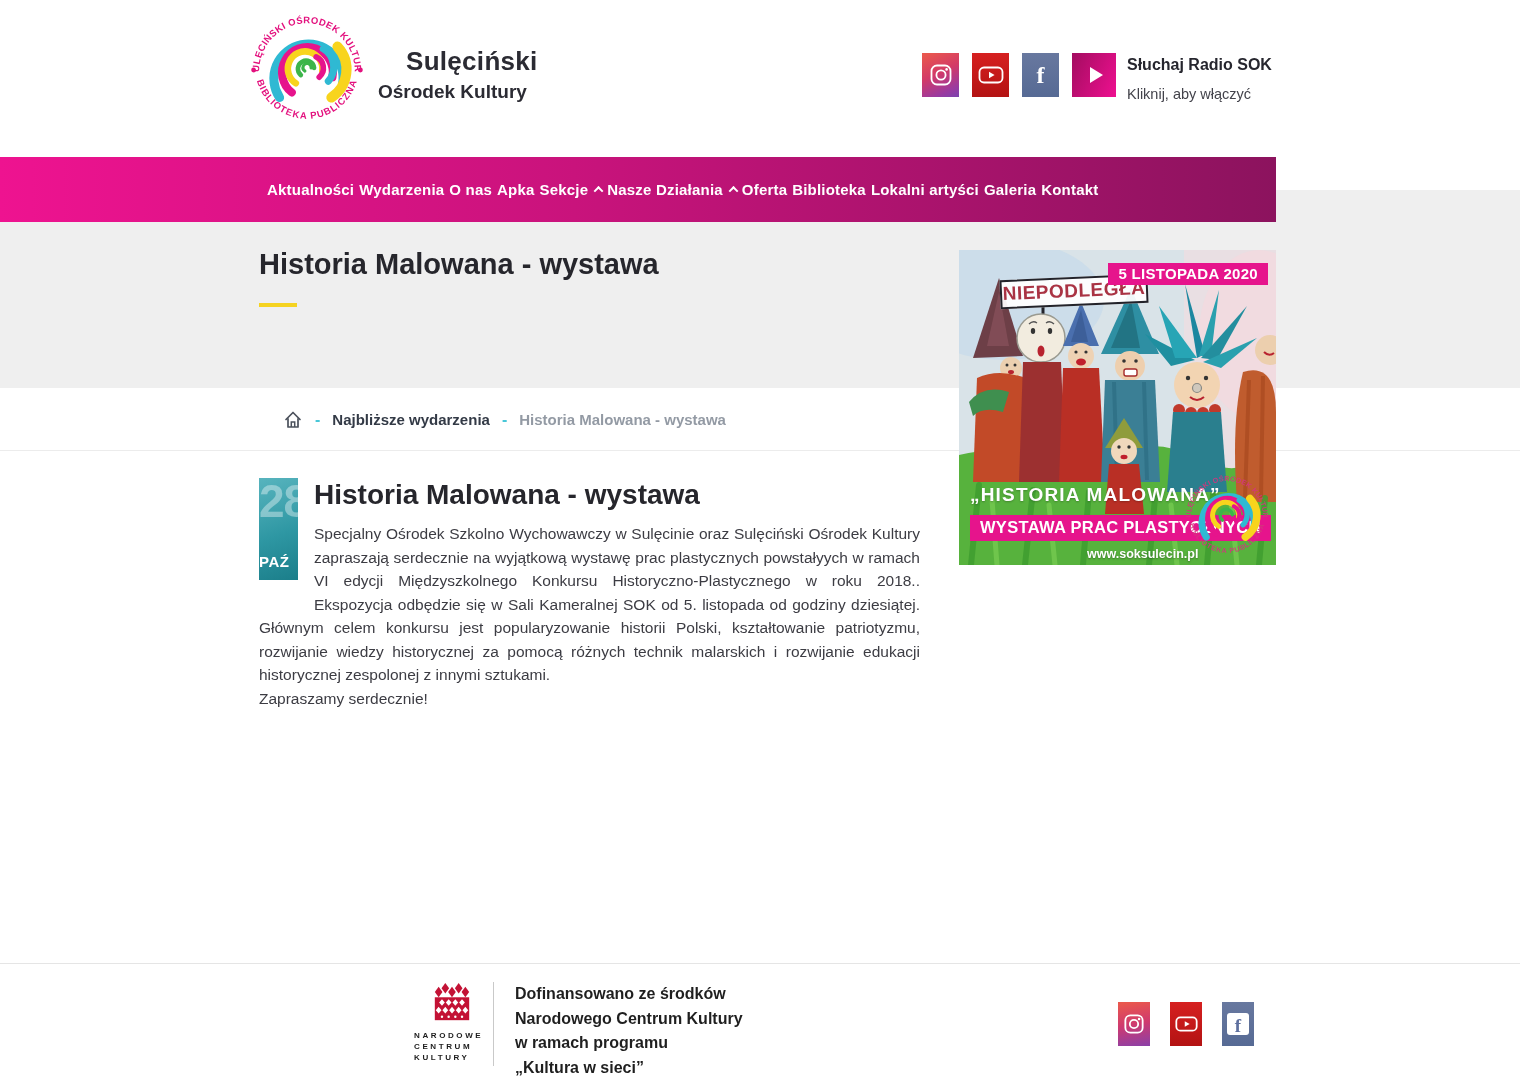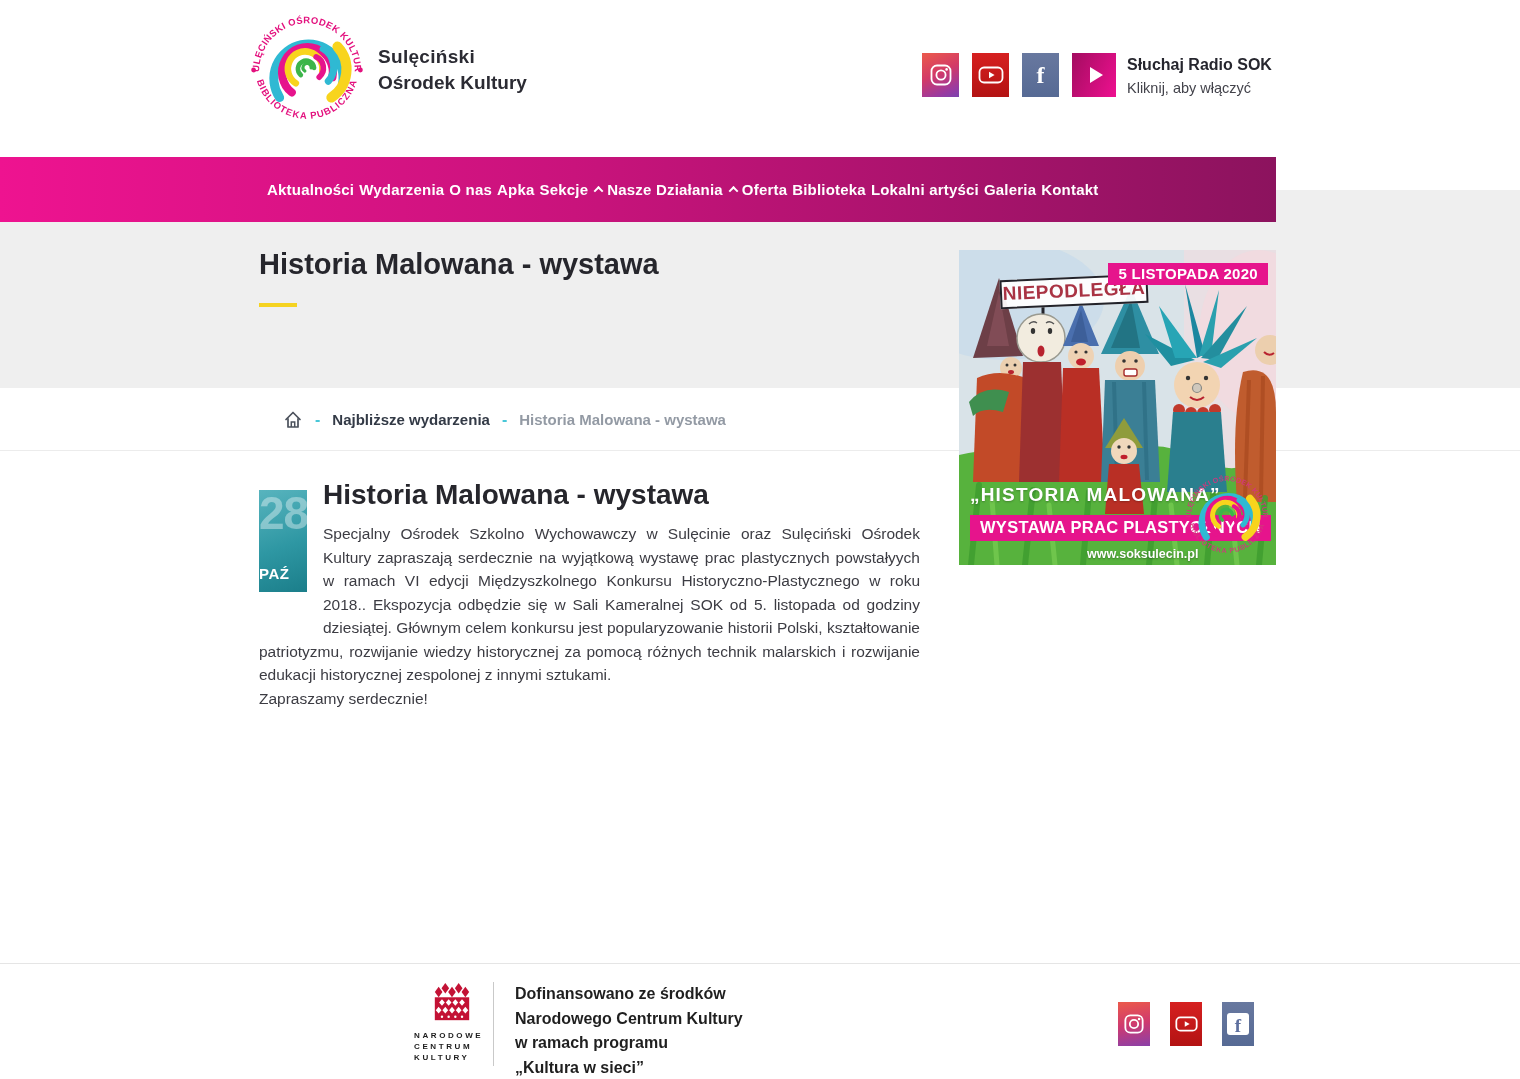--- a/index.html
+++ b/index.html
@@ -4,35 +4,35 @@
 <style>
   * { box-sizing: border-box; margin: 0; padding: 0; }
   body { background:#fff; font-family:"Liberation Sans", sans-serif; }
   .page { position:relative; width:1520px; height:1079px; background:#fff; overflow:hidden; }
 
   
   .header { position:absolute; top:0; left:0; width:1520px; height:157px; background:#fff; }
   .logo { position:absolute; left:246px; top:6px; width:122px; height:122px; cursor:pointer; }
   .logo svg { width:100%; height:100%; }
   .site-title { position:absolute; left:378px; top:46px; color:#2b2b33; }
-  .site-title .l1 { font-size:19px; font-weight:800; letter-spacing:.3px; }
+  .site-title .l1 { font-size:26px; font-weight:800; letter-spacing:.3px;margin-left:28px; }
   .site-title .l2 { font-size:19px; font-weight:700; margin-top:4px; }
 
   .social-row { position:absolute; left:922px; top:53px; display:flex; gap:13px; }
   .sbtn { width:37px; height:44px; display:flex; align-items:center; justify-content:center; cursor:pointer; }
   .sbtn.instagram { background:linear-gradient(155deg,#e9574e 5%,#d33a67 45%,#9a3aa0 82%,#7a44af 100%); }
   .sbtn.youtube   { background:linear-gradient(180deg,#d62020,#b31313); }
   .sbtn.facebook  { background:linear-gradient(180deg,#68789f,#566a94); }
   .sbtn.play      { width:44px; background:linear-gradient(115deg,#a30c60,#ee1090); }
   .fb-glyph { color:#fff; font-size:24px; font-weight:700; font-family:"Liberation Serif",serif; }
   .tri { width:0; height:0; border-left:13px solid #fff; border-top:8px solid transparent; border-bottom:8px solid transparent; margin-left:4px; }
 
   .radio-text { position:absolute; left:1127px; top:56px; cursor:pointer; }
   .radio-text .rt1 { font-size:16px; font-weight:800; color:#26262e; }
-  .radio-text .rt2 { font-size:14.5px; color:#43434b; margin-top:6px; }
+  .radio-text .rt2 { font-size:14.5px; color:#43434b; margin-top:12px; }
 
   
   .gray-band { position:absolute; left:0; top:190px; width:1520px; height:198px; background:#efefef; z-index:1; }
   .nav { position:absolute; left:0; top:157px; width:1276px; height:65px; z-index:2;
          background:linear-gradient(90deg,#ee1390 0%,#c9137c 45%,#8c135e 100%);
          display:flex; align-items:center; padding-left:267px; gap:5px; }
   .nav-item { color:#fff; font-size:15px; font-weight:700; letter-spacing:.2px; cursor:pointer; white-space:nowrap; display:flex; align-items:center; }
   .caret-up { display:inline-block; width:7px; height:7px; border-left:2.5px solid #fff; border-top:2.5px solid #fff; transform:rotate(45deg) translate(1px,1px); margin-left:7px; }
 
   
@@ -44,21 +44,21 @@
   
   .breadcrumb-row { position:absolute; left:0; top:388px; width:1520px; height:63px; background:#fff; border-bottom:1px solid #ececec; z-index:2; }
   .breadcrumb { position:absolute; left:283px; top:0; height:63px; display:flex; align-items:center; gap:12px; }
   .crumb-sep { color:#49c7d8; font-weight:800; font-size:16px; }
   .crumb-link { color:#333a46; font-weight:700; font-size:15px; cursor:pointer; }
   .crumb-current { color:#939aa4; font-weight:700; font-size:15px; }
   .home-ic { cursor:pointer; display:flex; }
 
   
   .article-body { position:absolute; left:259px; top:478px; width:661px; z-index:2; }
-  .date-badge { float:left; width:48px; height:102px; margin:12px 16px 26px 0; position:relative;
+  .date-badge { float:left; width:39px; height:102px; margin:0 16px 26px 0; position:relative;
                 background:linear-gradient(160deg,#58b4be 0%,#2e97a3 55%,#1b7e8a 100%); }
   .date-day { position:absolute; top:-4px; left:0; width:100%; text-align:center; font-size:46px; font-weight:800; color:rgba(255,255,255,.38); letter-spacing:-1px; }
   .date-month { position:absolute; bottom:10px; left:0; width:100%; text-align:left; font-size:15px; font-weight:800; color:#fff; letter-spacing:.5px; }
   .article-title { font-size:28px; line-height:34px; font-weight:800; color:#26262c; margin-bottom:10px; }
   .article-body p { font-size:15.5px; line-height:23.5px; color:#3c3c43; text-align:justify; }
   .p2 { margin-top:28px !important; }
   .p2b { text-align:right; }
 
   
   .poster { position:absolute; left:959px; top:250px; width:317px; height:315px; overflow:hidden; cursor:pointer; z-index:2; background:#dce5e9; }

